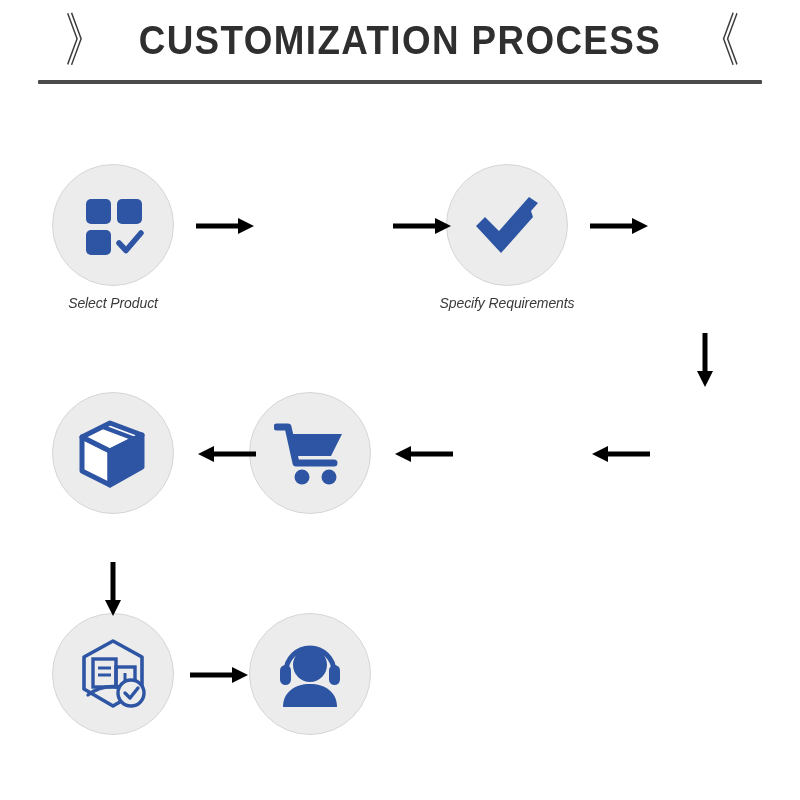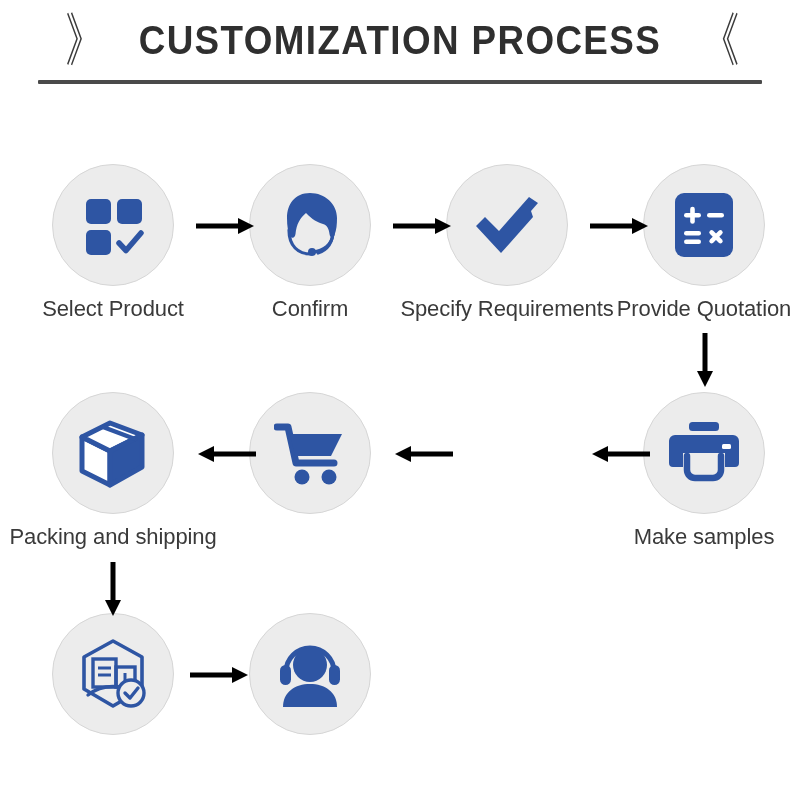--- a/index.html
+++ b/index.html
@@ -84,26 +84,27 @@
     background: #ececec;
     border: 1px solid #d6d6d6;
     display: flex;
     align-items: center;
     justify-content: center;
     box-sizing: border-box;
   }
   .circle svg { display: block; }
   .node-label {
     margin-top: 8px;
-    font-size: 22px;
+    font-size: 14px;
     color: #3a3a3a;
     line-height: 1.32;
     font-family: "Liberation Sans", sans-serif;
     letter-spacing: -0.1px;
     white-space: pre-line;
+    font-style: italic;
   }
   .node-label.wide { width: 210px; margin-left: -23px; }
   .node-label.xwide { width: 230px; margin-left: -33px; margin-top: 8px; }
 
   
   .arrow {
     position: absolute;
   }
   .arrow svg { display: block; }
 </style>
@@ -128,122 +129,64 @@
           <rect x="6" y="7" width="25" height="25" rx="5" fill="#2E55A3"></rect>
           <rect x="37" y="7" width="25" height="25" rx="5" fill="#2E55A3"></rect>
           <rect x="6" y="38" width="25" height="25" rx="5" fill="#2E55A3"></rect>
           <path d="M39 51 L46 58.5 L61 41" fill="none" stroke="#2E55A3" stroke-width="5.5" stroke-linecap="round" stroke-linejoin="round"></path>
         </svg>
       </span>
     </div>
     <div class="node-label">Select Product</div>
   </div>
 
-  <div class="node" style="left:228px; top:164px;">
-    <div class="circle">
-      <span>
-        <svg width="74" height="74" viewBox="0 0 74 74">
-
-          <path d="M37 5 C22 5 14 16 14 30 C14 38 15 44 17 48 C19 51 22 50 22.5 46
-                   C23.5 36 27 30 33 25 C36 28 42 34 50 36 C54 37 56 41 56.5 46
-                   C57 50 60 51 61.5 47 C63.5 42 64 36 64 30 C64 16 52 5 37 5 Z" fill="#2E55A3"></path>
-
-          <path d="M16 42 C16 58 25 66 38 66" fill="none" stroke="#2E55A3" stroke-width="3.2" stroke-linecap="round"></path>
-          <path d="M60 42 C60 55 54 62 45 65" fill="none" stroke="#2E55A3" stroke-width="3.2" stroke-linecap="round"></path>
-
-          <path d="M60 46 C59 57 50 63 40 64" fill="none" stroke="#2E55A3" stroke-width="3" stroke-linecap="round"></path>
-          <circle cx="39" cy="64" r="4" fill="#2E55A3"></circle>
-        </svg>
-      </span>
-    </div>
-    <div class="node-label">Confirm</div>
-  </div>
 
   <div class="node" style="left:425px; top:164px;">
     <div class="circle">
       <span>
         <svg width="72" height="72" viewBox="0 0 72 72">
           <path d="M5 37 L14 28 L28 42 L58 8 L67 14 L60 22 L62 28 L30 64 Z" fill="#2E55A3"></path>
         </svg>
       </span>
     </div>
     <div class="node-label xwide">Specify Requirements</div>
   </div>
 
-  <div class="node" style="left:622px; top:164px;">
-    <div class="circle">
-      <span>
-        <svg width="66" height="70" viewBox="0 0 66 70">
-          <rect x="4" y="3" width="58" height="64" rx="9" fill="#2E55A3"></rect>
-
-          <rect x="13" y="23" width="17" height="4.6" rx="2.3" fill="#ffffff"></rect>
-          <rect x="19.2" y="16.8" width="4.6" height="17" rx="2.3" fill="#ffffff"></rect>
-
-          <rect x="36" y="23" width="17" height="4.6" rx="2.3" fill="#ffffff"></rect>
-
-          <rect x="13" y="41" width="17" height="4.4" rx="2.2" fill="#ffffff"></rect>
-          <rect x="13" y="49.5" width="17" height="4.4" rx="2.2" fill="#ffffff"></rect>
-
-          <rect x="36.5" y="44.5" width="17" height="4.6" rx="2.3" fill="#ffffff" transform="rotate(45 45 46.8)"></rect>
-          <rect x="36.5" y="44.5" width="17" height="4.6" rx="2.3" fill="#ffffff" transform="rotate(-45 45 46.8)"></rect>
-        </svg>
-      </span>
-    </div>
-    <div class="node-label wide">Provide Quotation</div>
-  </div>
 
   <div class="node" style="left:31px; top:392px;">
     <div class="circle">
       <span>
         <svg width="72" height="72" viewBox="0 0 72 72">
 
           <path d="M5 20 L5 54 L33 68 L33 34 Z" fill="#ffffff" stroke="#2E55A3" stroke-width="5" stroke-linejoin="round"></path>
 
           <path d="M5 20 L33 6 L65 18 L33 34 Z" fill="#ffffff" stroke="#2E55A3" stroke-width="5" stroke-linejoin="round"></path>
 
           <path d="M33 34 L65 18 L65 50 L33 68 Z" fill="#2E55A3" stroke="#2E55A3" stroke-width="5" stroke-linejoin="round"></path>
 
           <path d="M26 10 L58 22" fill="none" stroke="#2E55A3" stroke-width="4.5" stroke-linecap="round"></path>
         </svg>
       </span>
     </div>
-    <div class="node-label wide">Packing and shipping</div>
   </div>
 
   <div class="node" style="left:228px; top:392px;">
     <div class="circle">
       <span>
         <svg width="72" height="68" viewBox="0 0 72 68">
           <path d="M3 8 L14 8 L22 44 L60 44" fill="none" stroke="#2E55A3" stroke-width="7" stroke-linecap="round" stroke-linejoin="round"></path>
           <path d="M16 15 L68 15 L57 37 L21 37 Z" fill="#2E55A3"></path>
           <circle cx="28" cy="58" r="7.5" fill="#2E55A3"></circle>
           <circle cx="55" cy="58" r="7.5" fill="#2E55A3"></circle>
         </svg>
       </span>
     </div>
   </div>
 
 
-  <div class="node" style="left:622px; top:392px;">
-    <div class="circle">
-      <span>
-        <svg width="74" height="66" viewBox="0 0 74 66">
-
-          <rect x="22" y="2" width="30" height="9" rx="3.5" fill="#2E55A3"></rect>
-
-          <path d="M8 15 h58 a6 6 0 0 1 6 6 v22 a4 4 0 0 1 -4 4 h-10 v-14 h-42 v14 h-10 a4 4 0 0 1 -4 -4 v-22 a6 6 0 0 1 6 -6 z" fill="#2E55A3"></path>
-
-          <rect x="55" y="24" width="9" height="5" rx="1.5" fill="#ffffff"></rect>
-
-          <path d="M20 36 v14 a8 8 0 0 0 8 8 h18 a8 8 0 0 0 8 -8 v-14" fill="none" stroke="#2E55A3" stroke-width="6.5" stroke-linecap="round" stroke-linejoin="round"></path>
-        </svg>
-      </span>
-    </div>
-    <div class="node-label wide">Make samples</div>
-  </div>
 
   <div class="node" style="left:31px; top:613px;">
     <div class="circle">
       <span>
         <svg width="76" height="74" viewBox="0 0 76 74">
 
           <path d="M38 4 L67 20 L67 52 L38 69 L9 52 L9 20 Z" fill="none" stroke="#2E55A3" stroke-width="3.6" stroke-linejoin="round"></path>
 
           <rect x="18" y="22" width="23" height="28" fill="none" stroke="#2E55A3" stroke-width="3.4"></rect>
           <line x1="23" y1="31" x2="36" y2="31" stroke="#2E55A3" stroke-width="3"></line>

